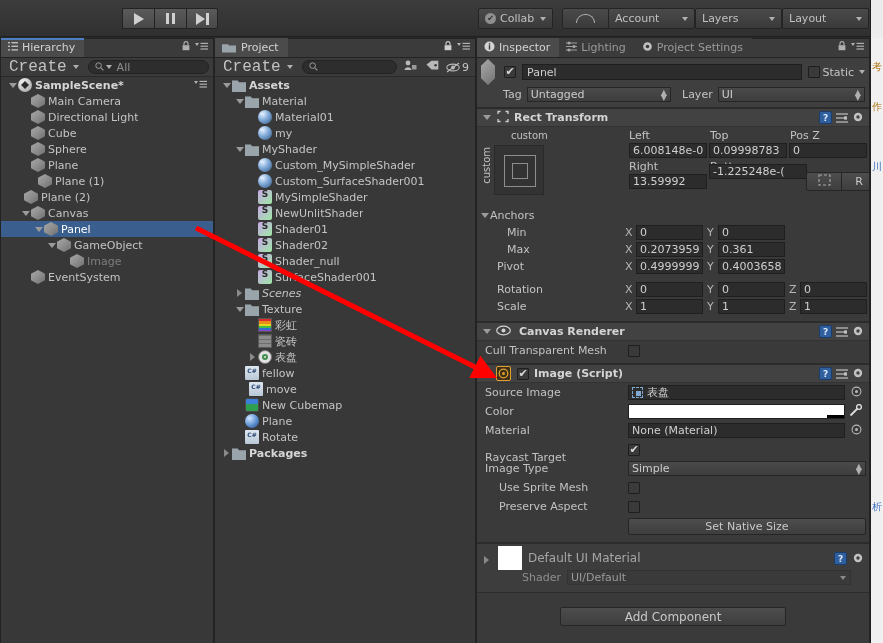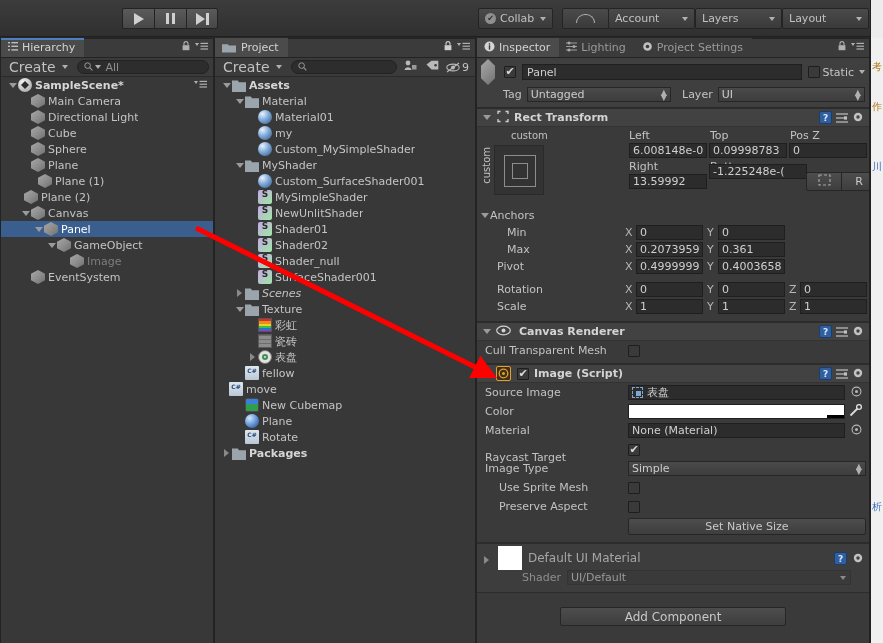--- a/index.html
+++ b/index.html
@@ -52,21 +52,21 @@
   .tab.active { background:#4b4b4b; color:#d2d2d2; }
   .tab.hl { box-shadow: inset 0 2px 0 0 #4d7ec1; }
   .tabbar-right { margin-left:auto; display:flex; align-items:center; gap:5px; padding-right:5px; height:19px; }
 
   .subbar {
     height:19px; background:#3b3b3b; display:flex; align-items:center;
     gap:5px; padding:0 4px; border-bottom:1px solid #2a2a2a;
   }
   .create-btn {
     height:15px; display:flex; align-items:center; gap:4px;
-    padding:0 4px; font-size:14px; color:#c2c2c2;
+    padding:0 4px; font-size:16px; color:#c2c2c2;font-family:Liberation Mono, monospace;
   }
   .search {
     flex:1; height:14px; border-radius:7px; background:#2d2d2d;
     border:1px solid #222; display:flex; align-items:center;
     padding:0 6px; gap:3px; color:#8e8e8e; font-size:11px;
   }
 
   .treebody { background:#383838; overflow:hidden; position:relative; }
 
   .row {
@@ -431,32 +431,32 @@
       <div class="row" style="padding-left: 32px;">
         <span class="tri empty"></span>
         <span class="ico ic-sphere"></span>
         <span class="lbl">Material01</span>
       </div>
       <div class="row" style="padding-left: 32px;">
         <span class="tri empty"></span>
         <span class="ico ic-sphere"></span>
         <span class="lbl">my</span>
       </div>
+      <div class="row" style="padding-left: 19px;">
+        <span class="tri down">
+          <i></i>
+        </span>
+        <span class="ico ic-folder"></span>
+        <span class="lbl">MyShader</span>
+      </div>
       <div class="row" style="padding-left: 32px;">
         <span class="tri empty"></span>
         <span class="ico ic-sphere"></span>
         <span class="lbl">Custom_MySimpleShader</span>
       </div>
-      <div class="row" style="padding-left: 19px;">
-        <span class="tri down">
-          <i></i>
-        </span>
-        <span class="ico ic-folder"></span>
-        <span class="lbl">MyShader</span>
-      </div>
       <div class="row" style="padding-left: 32px;">
         <span class="tri empty"></span>
         <span class="ico ic-sphere"></span>
         <span class="lbl">Custom_SurfaceShader001</span>
       </div>
       <div class="row" style="padding-left: 32px;">
         <span class="tri empty"></span>
         <span class="ico ic-shader"></span>
         <span class="lbl">MySimpleShader</span>
       </div>
@@ -514,21 +514,21 @@
           <i></i>
         </span>
         <span class="ico ic-dial"></span>
         <span class="lbl">表盘</span>
       </div>
       <div class="row" style="padding-left: 19px;">
         <span class="tri empty"></span>
         <span class="ico ic-cs"></span>
         <span class="lbl">fellow</span>
       </div>
-      <div class="row" style="padding-left: 3px;">
+      <div class="row" style="padding-left: 23px;">
         <span class="tri empty"></span>
         <span class="ico ic-cs"></span>
         <span class="lbl">move</span>
       </div>
       <div class="row" style="padding-left: 19px;">
         <span class="tri empty"></span>
         <span class="ico ic-cubemap"></span>
         <span class="lbl">New Cubemap</span>
       </div>
       <div class="row" style="padding-left: 19px;">

